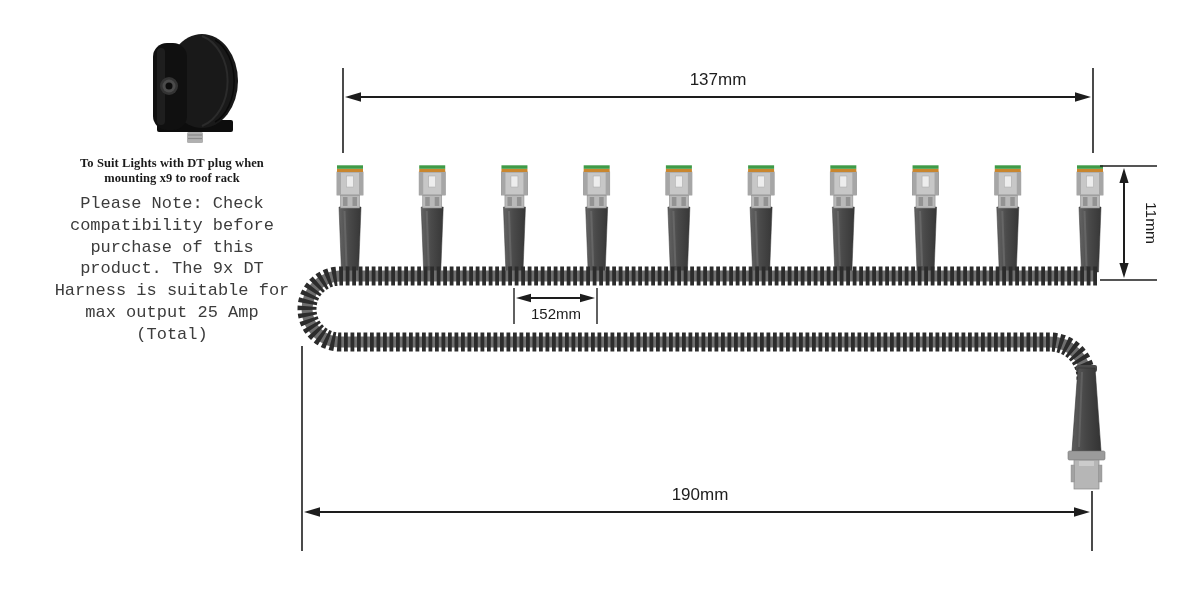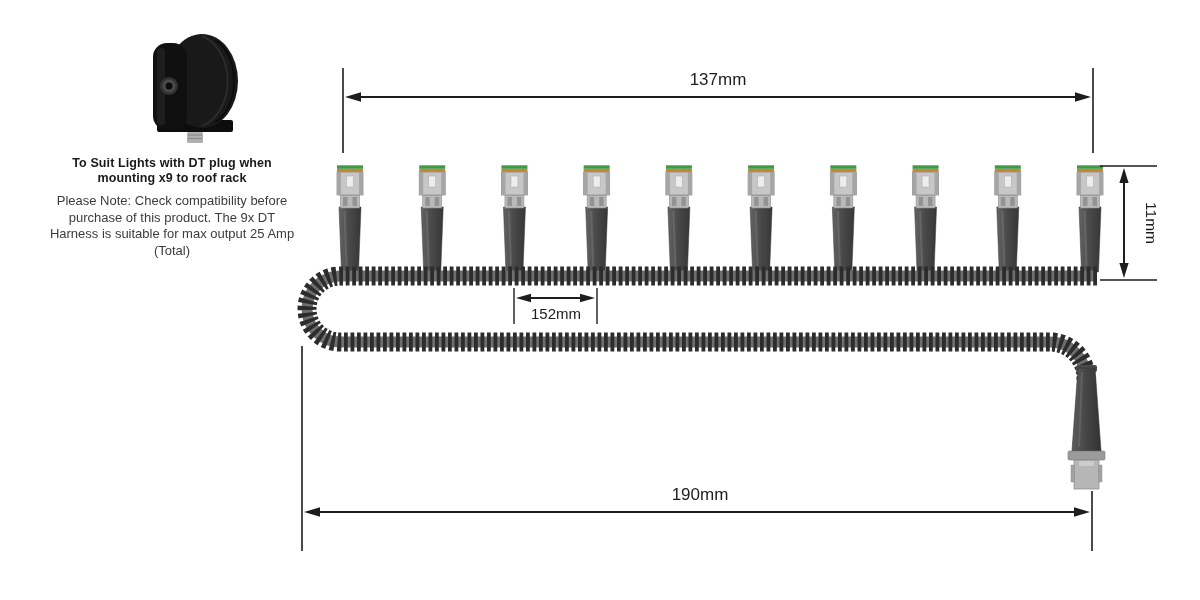--- a/index.html
+++ b/index.html
@@ -3,25 +3,25 @@
 <meta charset="utf-8">
 <style>
   * { margin:0; padding:0; box-sizing:border-box; }
   body { background:#ffffff; font-family:"Liberation Sans", sans-serif; }
   .canvas { position:relative; width:1200px; height:600px; background:#ffffff; overflow:hidden; }
   .info { position:absolute; left:40px; top:22px; width:265px; height:230px; z-index:2; }
   .light-svg { position:absolute; left:105px; top:6px; width:95px; height:115px; }
   .info-heading {
     position:absolute; top:134px; left:17px; width:230px;
     font-size:12.5px; font-weight:bold; color:#1a1a1a;
-    text-align:center; line-height:1.22; letter-spacing:0.1px;
+    text-align:center; line-height:1.22; letter-spacing:0.1px;font-family:Liberation Serif, serif;
   }
   .info-note {
     position:absolute; top:171px; left:6px; width:252px;
-    font-size:13px; color:#3c3c3c; text-align:center; line-height:1.28;
+    font-size:17px; color:#3c3c3c; text-align:center; line-height:1.28;font-family:Liberation Mono, monospace;
   }
   .diagram-svg { position:absolute; left:0; top:0; width:1200px; height:600px; z-index:1; }
   .dim-text { font-family:"Liberation Sans", sans-serif; fill:#1d1d1d; }
 </style>
 </head>
 <body>
 
 <div class="canvas">
 
   <div class="info">

